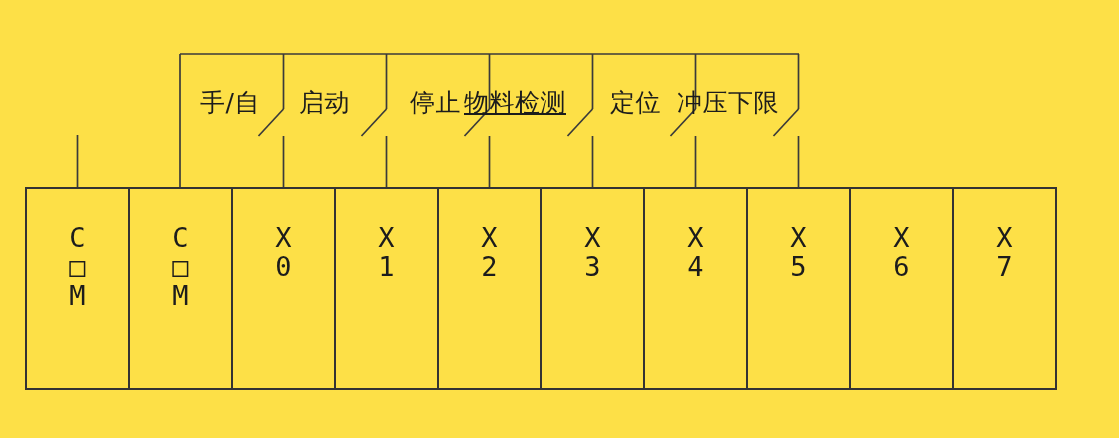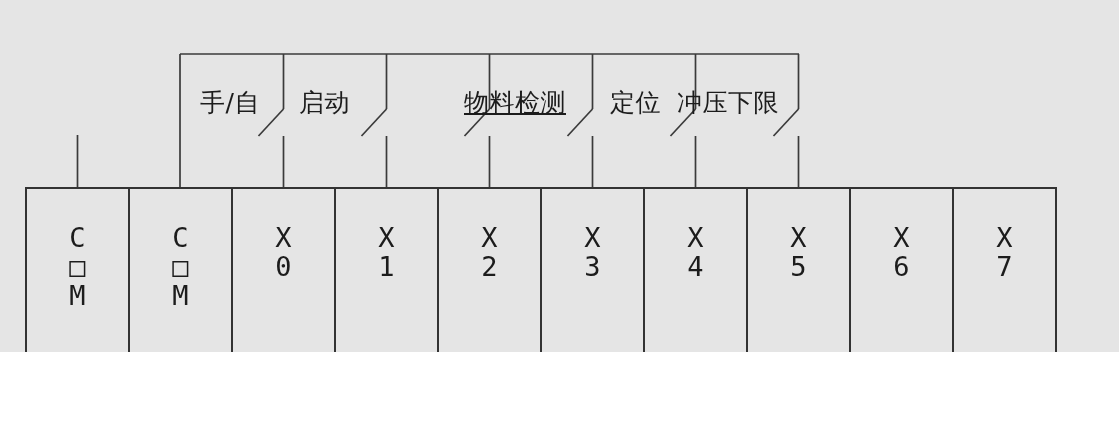--- a/index.html
+++ b/index.html
@@ -1,19 +1,19 @@
 <!DOCTYPE html>
 <html><head>
 <meta charset="utf-8">
 <style>
   html,body{margin:0;padding:0;background:#ffffff;}
   #canvas{
     position:relative;
-    width:1119px;height:352px;
-    background:#e5e5e5;
+    width:1119px;height:438px;
+    background:#fde047;
     overflow:hidden;
     font-family:"DejaVu Sans", sans-serif;
   }
   #wires{position:absolute;left:0;top:0;}
   .switch-label{
     position:absolute;
     top:86px;
     height:32px;
     text-align:right;
     font-size:25px;
@@ -94,20 +94,21 @@
       <rect x="541" y="188" width="103" height="201"></rect>
       <rect x="644" y="188" width="103" height="201"></rect>
       <rect x="747" y="188" width="103" height="201"></rect>
       <rect x="850" y="188" width="103" height="201"></rect>
       <rect x="953" y="188" width="103" height="201"></rect>
     </g>
   </svg>
 
   <div class="switch-label" style="left:100px;width:160px;">手/自</div>
   <div class="switch-label" style="left:190px;width:160px;">启动</div>
+  <div class="switch-label" style="left:301px;width:160px;">停止</div>
   <div class="switch-label" style="left:406px;width:160px;text-decoration:underline;">物料检测</div>
   <div class="switch-label" style="left:619px;width:160px;">冲压下限</div>
   <div class="switch-label" style="left:501px;width:160px;">定位</div>
 
   <div class="terminal-label" style="left:26px;">
     <span>C</span>
     <span>□</span>
     <span>M</span>
   </div>
   <div class="terminal-label" style="left:129px;">

